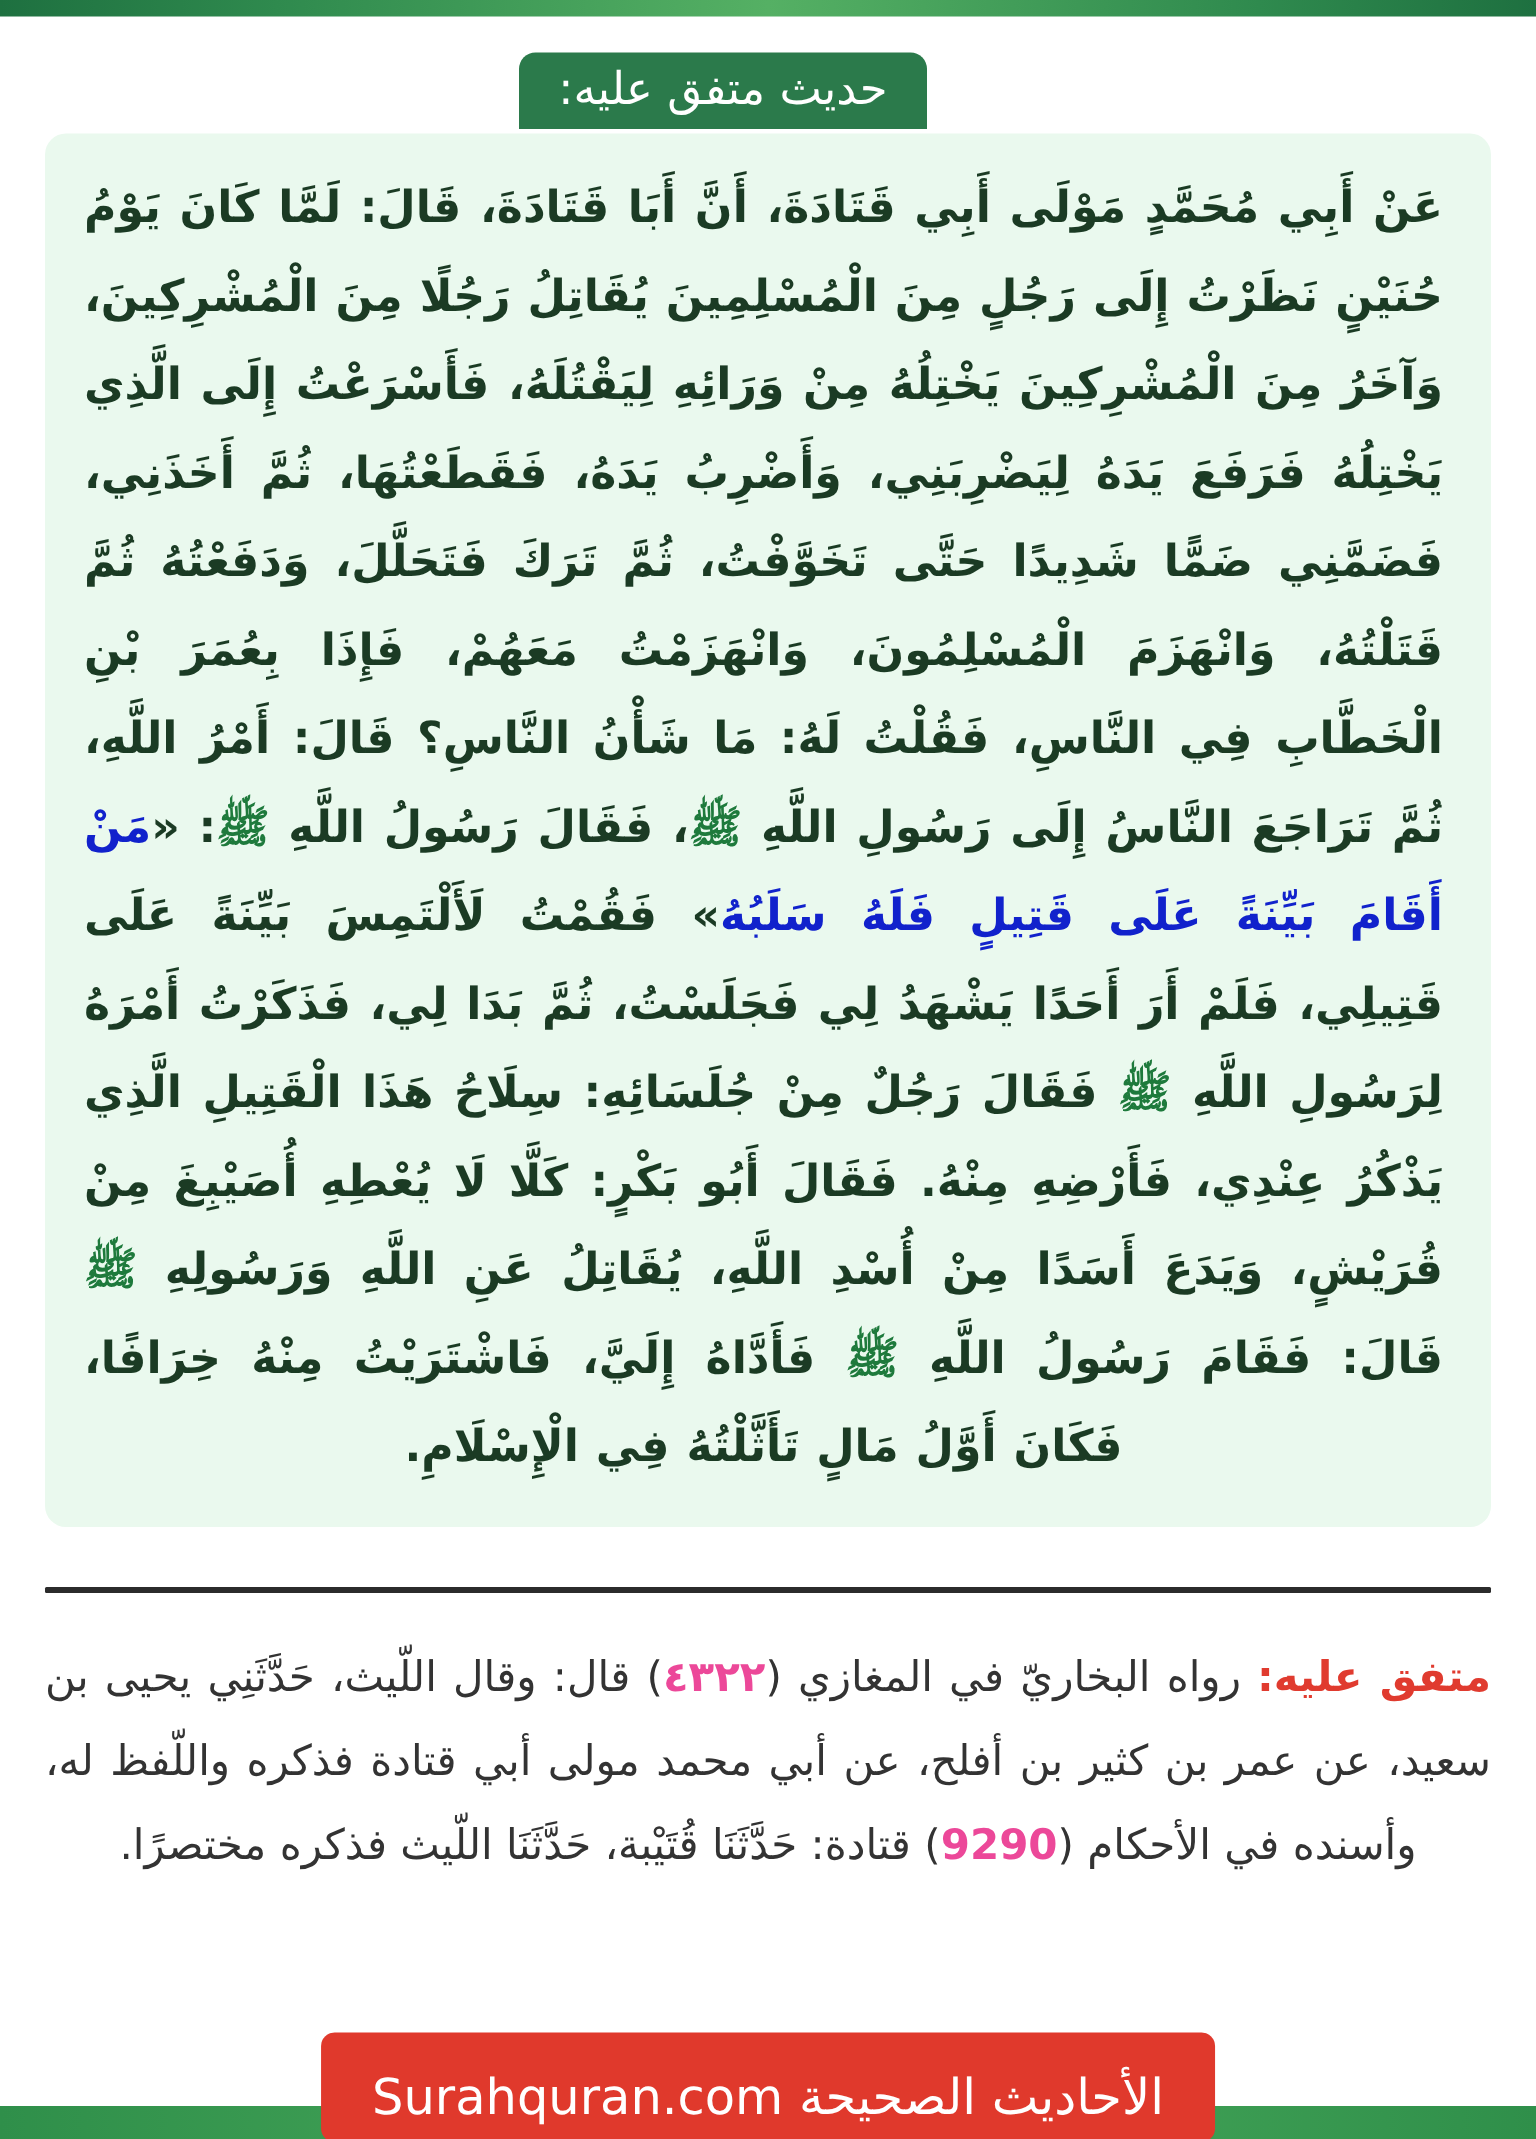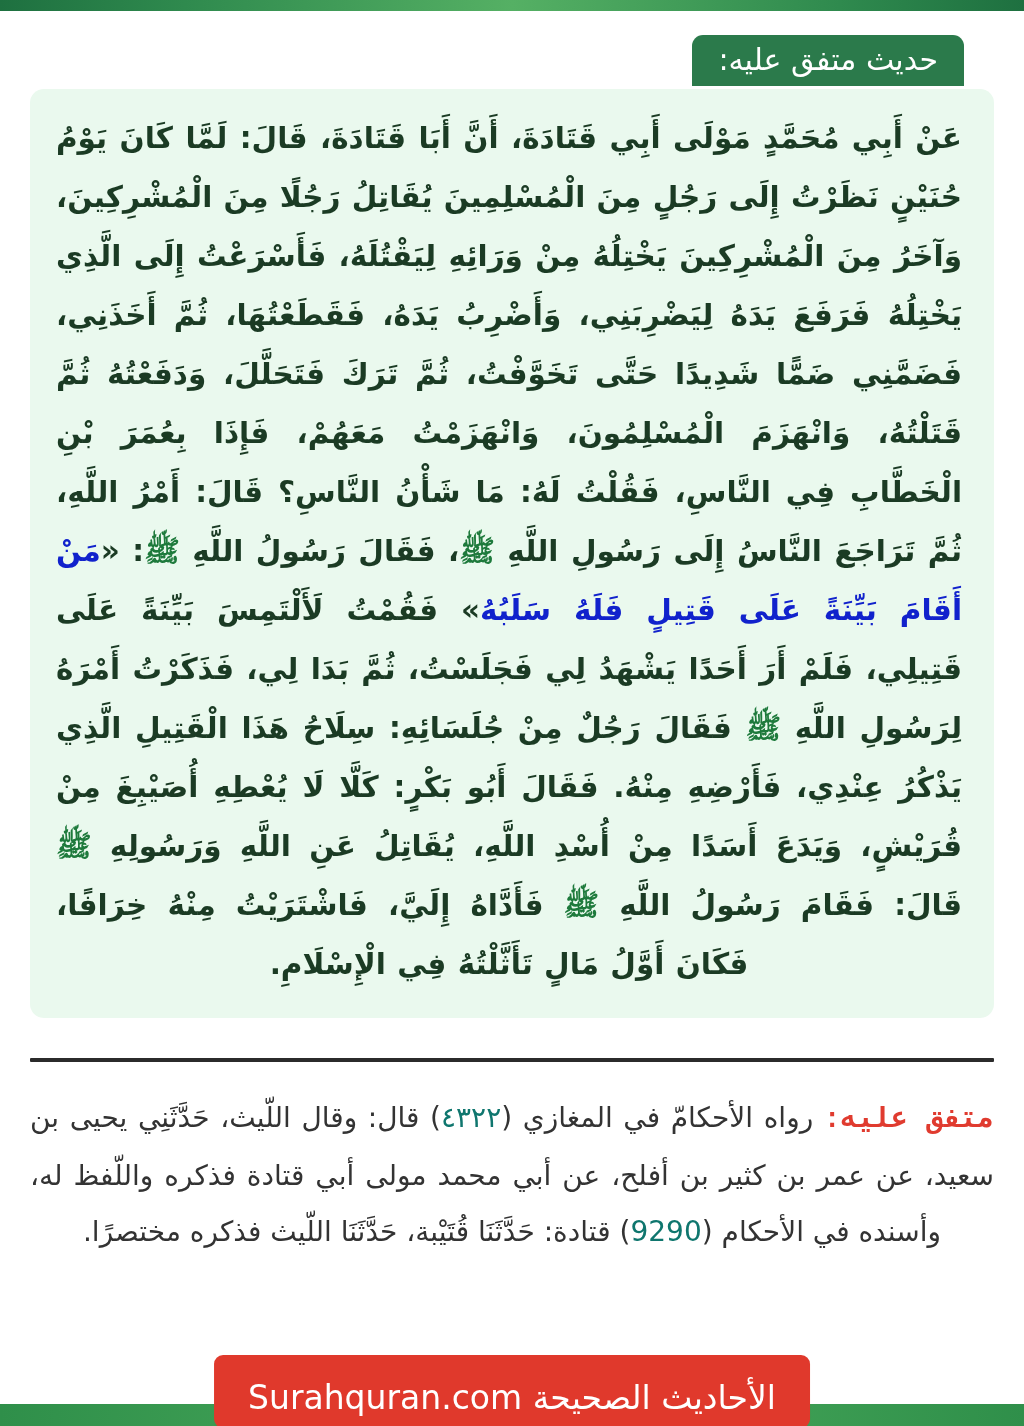--- a/index.html
+++ b/index.html
@@ -36,21 +36,21 @@
     width: 1024px;
     height: 1415px;
   }
 
   
   .header-tab-row {
     position: absolute;
     top: 24px;
     left: 0;
     width: 994px;
-    text-align: right;
+    text-align: center;
     direction: rtl;
     padding: 0 30px 0 0;
     box-sizing: border-box;
   }
   .header-tab {
     display: inline-block;
     background: #2b7a4b;
     color: #ffffff;
     border-radius: 11px 11px 0 0;
     padding: 7px 26px 9px 26px;
@@ -111,25 +111,24 @@
     text-align: justify;
     text-align-last: center;
     color: #333333;
     font-size: 28px;
     line-height: 56px;
     font-weight: 400;
   }
   .cit-label {
     color: #e03b2f;
     font-weight: 700;
-    font-family: Liberation Mono, monospace;
   }
   .cit-num {
-    color: #0f766e;
-    font-weight: 400;
+    color: #ec4899;
+    font-weight: 700;
   }
 
   
   .footer-wrap {
     position: absolute;
     top: 1344px;
     left: 0;
     width: 1024px;
     height: 71px;
   }
@@ -180,21 +179,21 @@
 
   <div class="hadith-box">
     <div class="hadith-text">
       <span>عَنْ أَبِي مُحَمَّدٍ مَوْلَى أَبِي قَتَادَةَ، أَنَّ أَبَا قَتَادَةَ، قَالَ: لَمَّا كَانَ يَوْمُ حُنَيْنٍ نَظَرْتُ إِلَى رَجُلٍ مِنَ الْمُسْلِمِينَ يُقَاتِلُ رَجُلًا مِنَ الْمُشْرِكِينَ، وَآخَرُ مِنَ الْمُشْرِكِينَ يَخْتِلُهُ مِنْ وَرَائِهِ لِيَقْتُلَهُ، فَأَسْرَعْتُ إِلَى الَّذِي يَخْتِلُهُ فَرَفَعَ يَدَهُ لِيَضْرِبَنِي، وَأَضْرِبُ يَدَهُ، فَقَطَعْتُهَا، ثُمَّ أَخَذَنِي، فَضَمَّنِي ضَمًّا شَدِيدًا حَتَّى تَخَوَّفْتُ، ثُمَّ تَرَكَ فَتَحَلَّلَ، وَدَفَعْتُهُ ثُمَّ قَتَلْتُهُ، وَانْهَزَمَ الْمُسْلِمُونَ، وَانْهَزَمْتُ مَعَهُمْ، فَإِذَا بِعُمَرَ بْنِ الْخَطَّابِ فِي النَّاسِ، فَقُلْتُ لَهُ: مَا شَأْنُ النَّاسِ؟ قَالَ: أَمْرُ اللَّهِ، ثُمَّ تَرَاجَعَ النَّاسُ إِلَى رَسُولِ اللَّهِ </span><span class="sallallahu">ﷺ</span><span>، فَقَالَ رَسُولُ اللَّهِ </span><span class="sallallahu">ﷺ</span><span>: «</span><span class="quote-blue">مَنْ أَقَامَ بَيِّنَةً عَلَى قَتِيلٍ فَلَهُ سَلَبُهُ</span><span>» فَقُمْتُ لَأَلْتَمِسَ بَيِّنَةً عَلَى قَتِيلِي، فَلَمْ أَرَ أَحَدًا يَشْهَدُ لِي فَجَلَسْتُ، ثُمَّ بَدَا لِي، فَذَكَرْتُ أَمْرَهُ لِرَسُولِ اللَّهِ </span><span class="sallallahu">ﷺ</span><span> فَقَالَ رَجُلٌ مِنْ جُلَسَائِهِ: سِلَاحُ هَذَا الْقَتِيلِ الَّذِي يَذْكُرُ عِنْدِي، فَأَرْضِهِ مِنْهُ. فَقَالَ أَبُو بَكْرٍ: كَلَّا لَا يُعْطِهِ أُصَيْبِغَ مِنْ قُرَيْشٍ، وَيَدَعَ أَسَدًا مِنْ أُسْدِ اللَّهِ، يُقَاتِلُ عَنِ اللَّهِ وَرَسُولِهِ </span><span class="sallallahu">ﷺ</span><span> قَالَ: فَقَامَ رَسُولُ اللَّهِ </span><span class="sallallahu">ﷺ</span><span> فَأَدَّاهُ إِلَيَّ، فَاشْتَرَيْتُ مِنْهُ خِرَافًا، فَكَانَ أَوَّلُ مَالٍ تَأَثَّلْتُهُ فِي الْإِسْلَامِ.</span>
     </div>
   </div>
 
   <div class="divider"></div>
 
   <div class="citation">
-    <span class="cit-label">متفق عليه:</span><span> رواه الأحكامّ في المغازي (</span><span class="cit-num">٤٣٢٢</span><span>) قال: وقال اللّيث، حَدَّثَنِي يحيى بن سعيد، عن عمر بن كثير بن أفلح، عن أبي محمد مولى أبي قتادة فذكره واللّفظ له، وأسنده في الأحكام (</span><span class="cit-num">9290</span><span>) قتادة: حَدَّثَنَا قُتَيْبة، حَدَّثَنَا اللّيث فذكره مختصرًا.</span>
+    <span class="cit-label">متفق عليه:</span><span> رواه البخاريّ في المغازي (</span><span class="cit-num">٤٣٢٢</span><span>) قال: وقال اللّيث، حَدَّثَنِي يحيى بن سعيد، عن عمر بن كثير بن أفلح، عن أبي محمد مولى أبي قتادة فذكره واللّفظ له، وأسنده في الأحكام (</span><span class="cit-num">9290</span><span>) قتادة: حَدَّثَنَا قُتَيْبة، حَدَّثَنَا اللّيث فذكره مختصرًا.</span>
   </div>
 
   <div class="footer-wrap">
     <div class="footer-greenbar"></div>
     <div class="footer-banner">
       <span>الأحاديث الصحيحة</span>
       <span class="dom">Surahquran.com</span>
     </div>
   </div>
 

